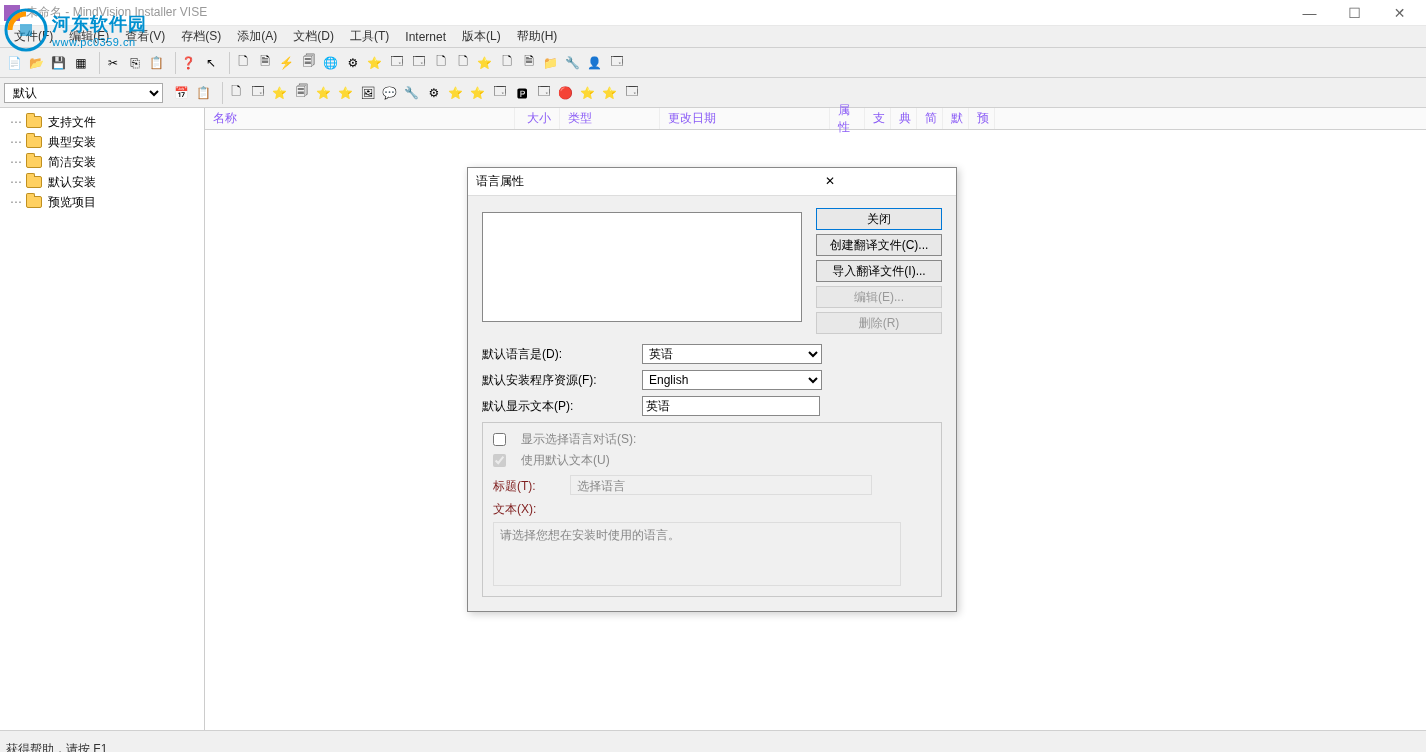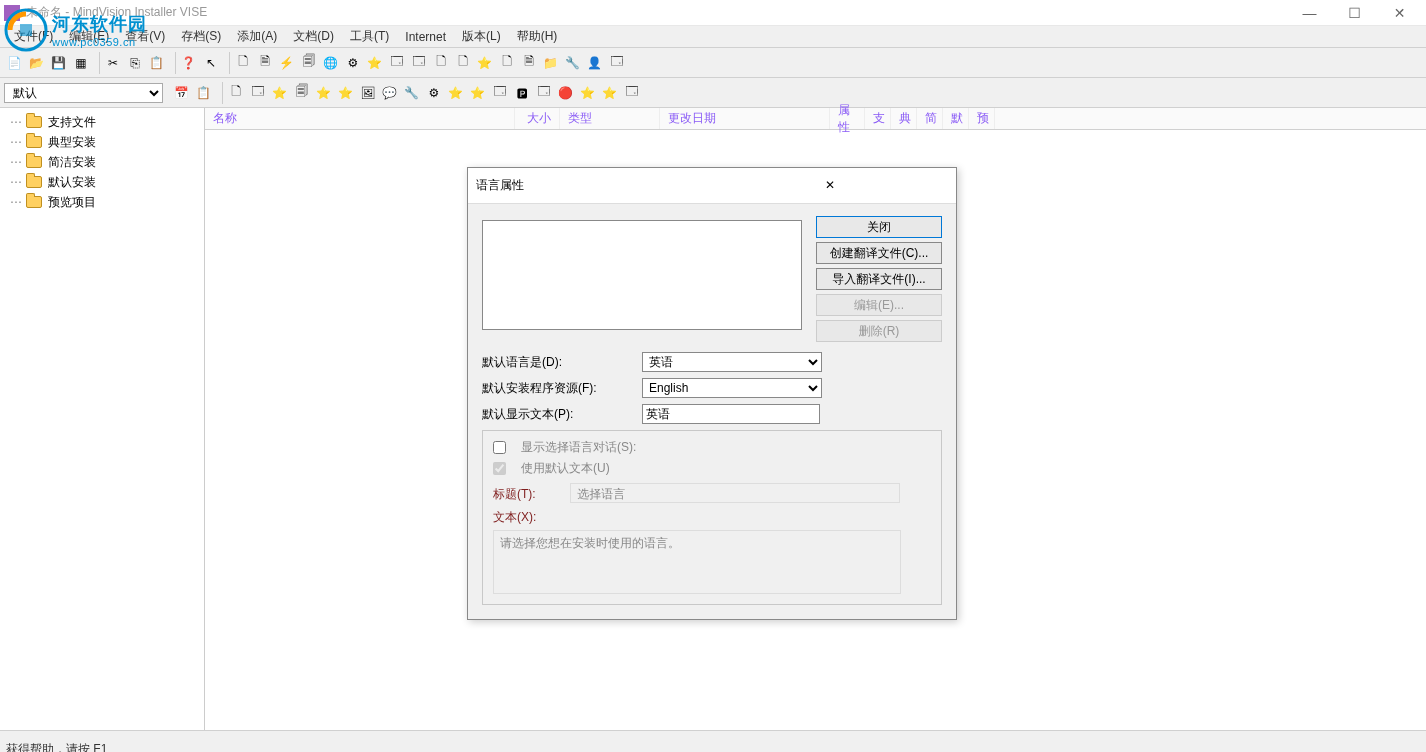--- a/index.html
+++ b/index.html
@@ -30,38 +30,38 @@
 
 .watermark { position: absolute; top: 8px; left: 4px; display: flex; align-items: center; z-index: 100; pointer-events: none; }
 .wm-logo { width: 44px; height: 44px; border-radius: 50%; position: relative; }
 .wm-logo svg { width: 44px; height: 44px; }
 .wm-text { margin-left: 4px; }
 .wm-cn { font-size: 18px; font-weight: bold; color: #0090d0; letter-spacing: 1px; }
 .wm-url { font-size: 11px; color: #0090d0; letter-spacing: 0.5px; }
 
 
 .dialog { position: absolute; left: 467px; top: 167px; width: 490px; background: #f0f0f0; border: 1px solid #888; box-shadow: 2px 2px 8px rgba(0,0,0,0.2); }
-.dlg-title { height: 36px; background: #fff; display: flex; align-items: center; padding: 0 8px; border-bottom: 1px solid #ddd; }
+.dlg-title { height: 28px; background: #fff; display: flex; align-items: center; padding: 0 8px; border-bottom: 1px solid #ddd; }
 .dlg-title span { flex: 1; font-size: 12px; }
 .dlg-close { width: 20px; height: 20px; text-align: center; line-height: 18px; cursor: pointer; font-size: 16px; }
 .dlg-body { padding: 12px 14px 14px 14px; }
 .dlg-listbox { width: 340px; height: 110px; border: 1px solid #888; background: #fff; }
 .dlg-side { margin-left: 12px; display: flex; flex-direction: column; gap: 4px; }
 .dlg-btn { width: 126px; height: 22px; border: 1px solid #888; background: #e8e8e8; font-size: 12px; cursor: pointer; }
 .dlg-btn.primary { border: 1px solid #0078d7; background: #e8e8e8; }
 .dlg-btn:disabled { color: #999; background: #e8e8e8; border-color: #ccc; cursor: default; }
 .dlg-field-row { display: flex; align-items: center; margin-bottom: 6px; }
 .dlg-field-row .lbl { width: 160px; }
 .dlg-select { width: 180px; height: 20px; border: 1px solid #888; background: #fff; font-size: 12px; padding: 0 2px; }
 .dlg-input { width: 178px; height: 20px; border: 1px solid #888; background: #fff; font-size: 12px; padding: 0 3px; }
 .dlg-group { border: 1px solid #c8c8c8; padding: 8px 10px 10px 10px; margin-top: 6px; }
 .dlg-check { display: flex; align-items: center; margin-bottom: 4px; color: #888; gap: 9px; }
 .dlg-check input { margin-right: 6px; }
 .dlg-group .lbl2 { color: #7f1d1d; display: inline-block; width: 74px; }
-.dlg-group .ro { border: 1px solid #ddd; background: #f0f0f0; padding: 2px 6px; height: 20px; display: inline-block; width: 330px; color: #888; }
+.dlg-group .ro { border: 1px solid #ddd; background: #f0f0f0; padding: 2px 6px; height: 20px; display: inline-block; width: 302px; color: #888; }
 .dlg-group .ro-multi { border: 1px solid #ddd; background: #f0f0f0; padding: 4px 6px; margin-top: 4px; width: 408px; height: 64px; color: #888; }
 </style>
 </head>
 <body>
 
 <div class="watermark">
   <div class="wm-logo">
     <svg viewBox="0 0 44 44">
         <circle cx="22" cy="22" r="20" fill="none" stroke="#0090d0" stroke-width="3"></circle>
         <path d="M6 22 A16 16 0 0 1 22 6" fill="none" stroke="#ff9800" stroke-width="5"></path>

